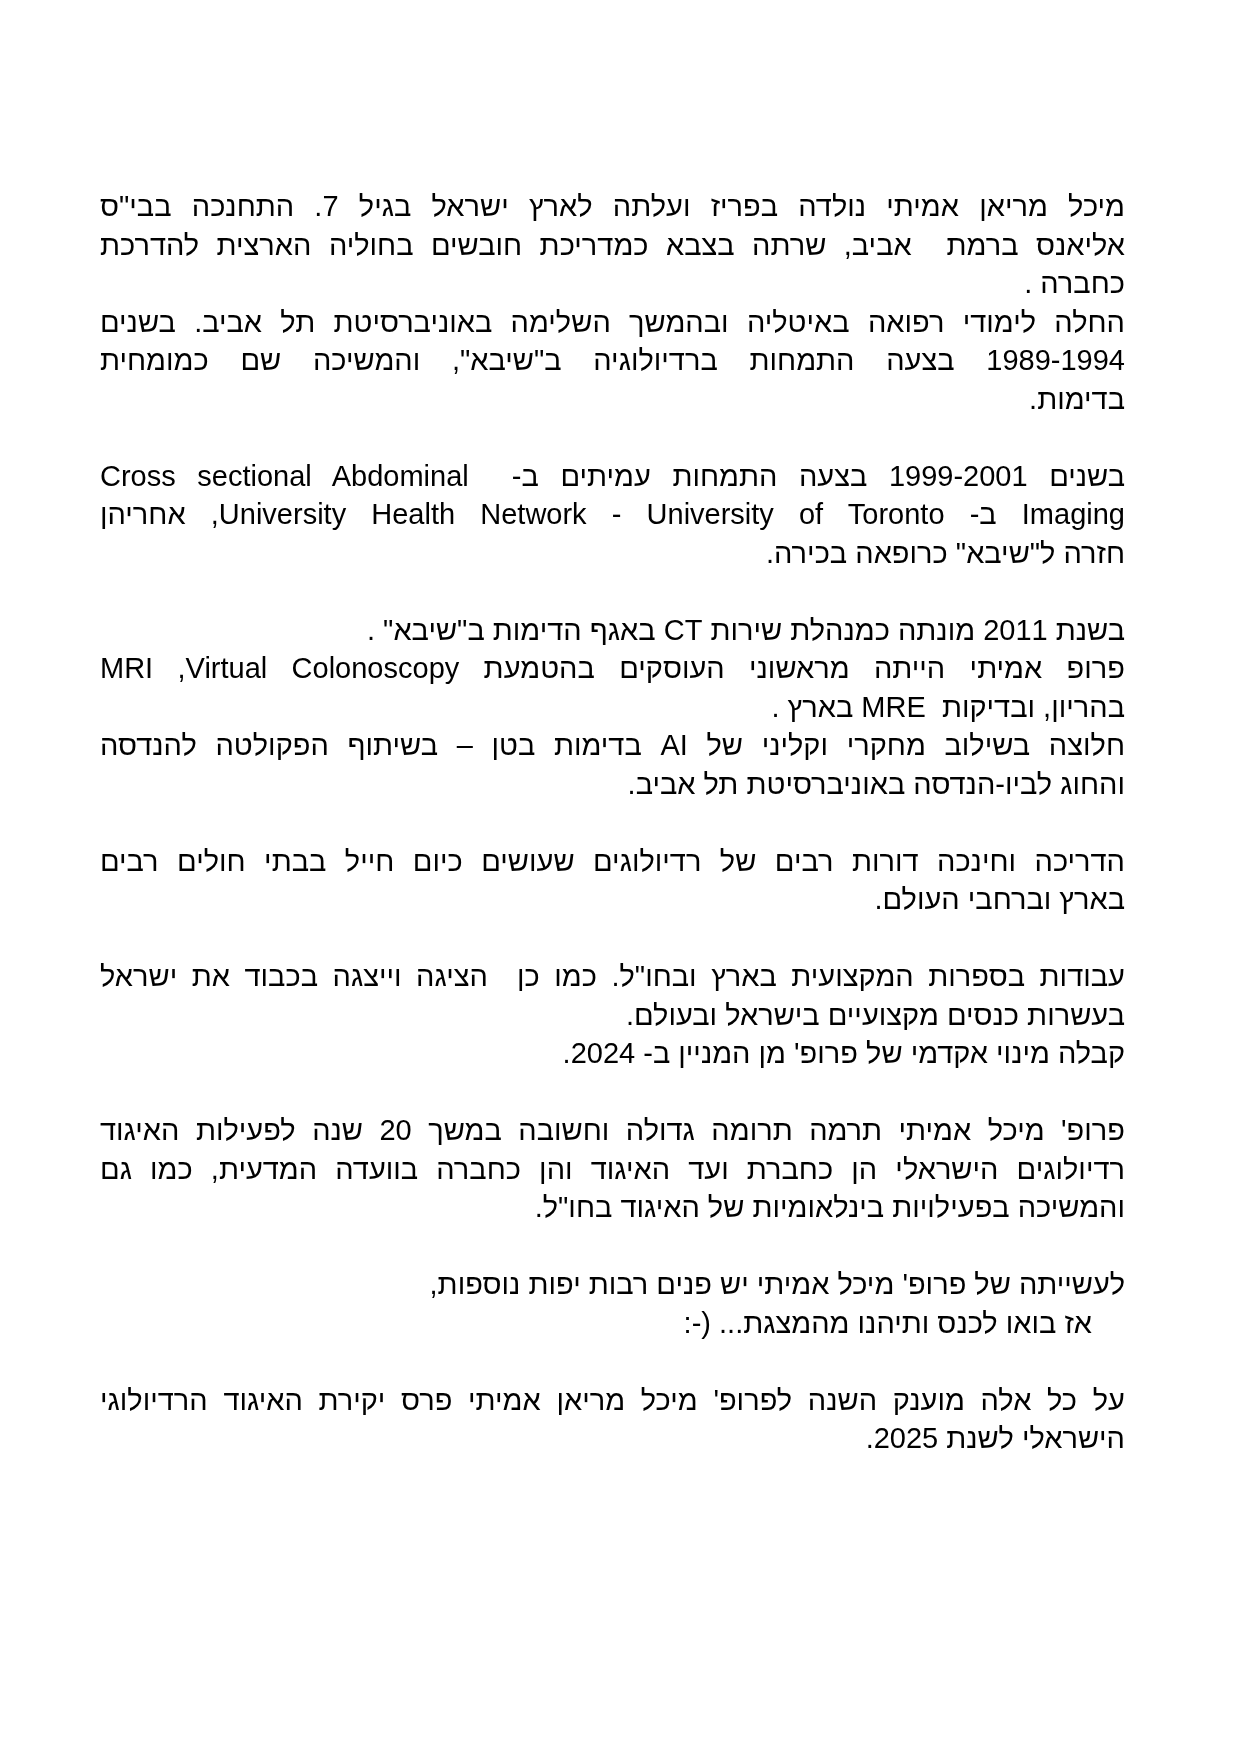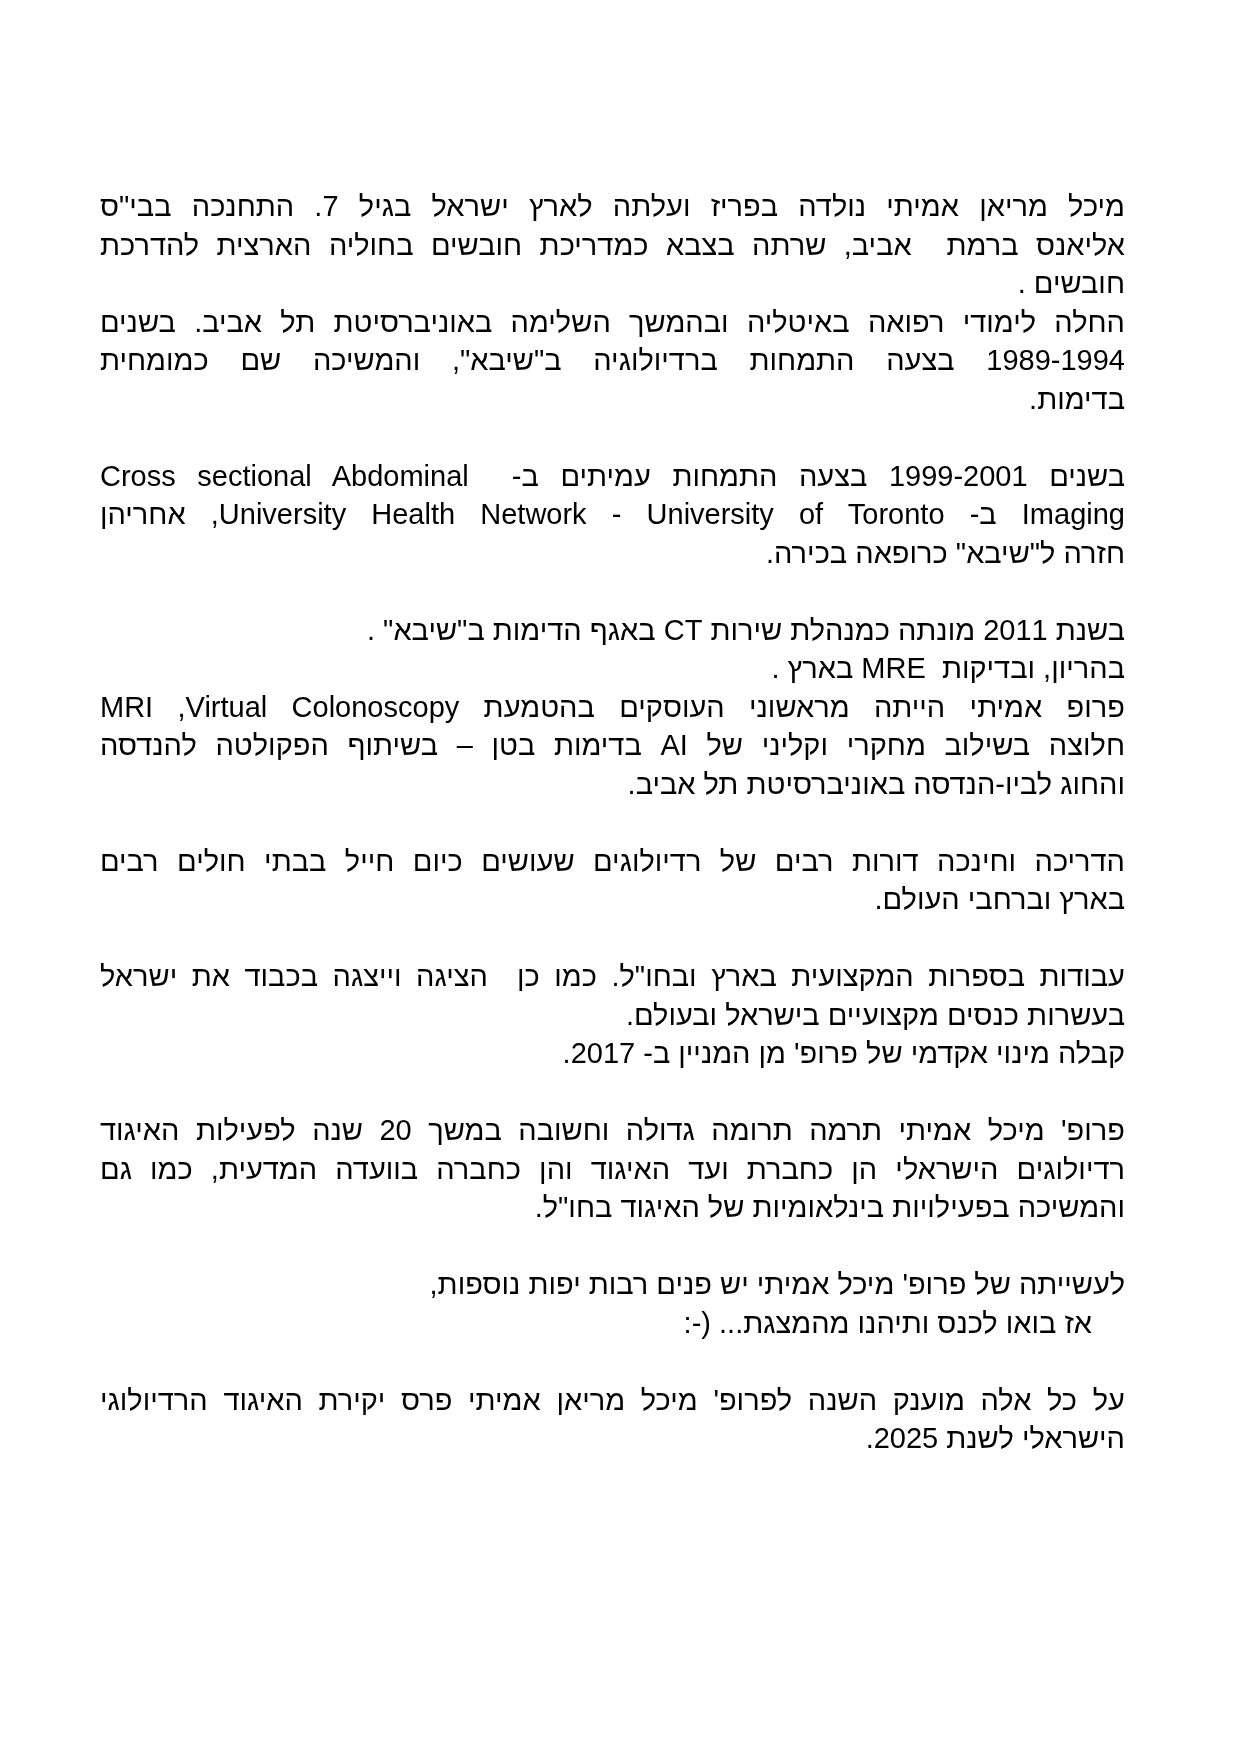--- a/index.html
+++ b/index.html
@@ -27,49 +27,49 @@
   .indent { margin-right:33px; }
 </style>
 </head>
 <body style="background: rgb(255, 255, 255);">
 
 <main class="page" dir="rtl" lang="he" style="color: rgb(0, 0, 0);">
 
   <p class="para">
     <span class="ln fill" style="display:block">מיכל מריאן אמיתי נולדה בפריז ועלתה לארץ ישראל בגיל 7. התחנכה בבי"ס</span>
     <span class="ln fill" style="display:block">אליאנס ברמת  אביב, שרתה בצבא כמדריכת חובשים בחוליה הארצית להדרכת</span>
-    <span class="ln" style="display:block">חובשים .</span>
+    <span class="ln" style="display:block">כחברה .</span>
     <span class="ln fill" style="display:block">החלה לימודי רפואה באיטליה ובהמשך השלימה באוניברסיטת תל אביב. בשנים</span>
     <span class="ln fill" style="display:block">1989-1994 בצעה התמחות ברדיולוגיה ב"שיבא", והמשיכה שם כמומחית</span>
     <span class="ln" style="display:block">בדימות.</span>
   </p>
 
   <p class="para">
     <span class="ln fill" style="display:block">בשנים 1999-2001 בצעה התמחות עמיתים ב-  Cross sectional Abdominal</span>
     <span class="ln fill" style="display:block">Imaging ב- University Health Network - University of Toronto, אחריהן</span>
     <span class="ln" style="display:block">חזרה ל"שיבא" כרופאה בכירה.</span>
   </p>
 
   <p class="para">
     <span class="ln" style="display:block">בשנת 2011 מונתה כמנהלת שירות CT באגף הדימות ב"שיבא" .</span>
+    <span class="ln fill" style="display:block">פרופ אמיתי הייתה מראשוני העוסקים בהטמעת Virtual Colonoscopy‏, MRI</span>
     <span class="ln" style="display:block">בהריון, ובדיקות  MRE בארץ .</span>
-    <span class="ln fill" style="display:block">פרופ אמיתי הייתה מראשוני העוסקים בהטמעת Virtual Colonoscopy‏, MRI</span>
     <span class="ln fill" style="display:block">חלוצה בשילוב מחקרי וקליני של AI בדימות בטן – בשיתוף הפקולטה להנדסה</span>
     <span class="ln" style="display:block">והחוג לביו-הנדסה באוניברסיטת תל אביב.</span>
   </p>
 
   <p class="para">
     <span class="ln fill" style="display:block">הדריכה וחינכה דורות רבים של רדיולוגים שעושים כיום חייל בבתי חולים רבים</span>
     <span class="ln" style="display:block">בארץ וברחבי העולם.</span>
   </p>
 
   <p class="para">
     <span class="ln fill" style="display:block">עבודות בספרות המקצועית בארץ ובחו"ל. כמו כן  הציגה וייצגה בכבוד את ישראל</span>
     <span class="ln" style="display:block">בעשרות כנסים מקצועיים בישראל ובעולם.</span>
-    <span class="ln" style="display:block">קבלה מינוי אקדמי של פרופ' מן המניין ב- 2017.</span>
+    <span class="ln" style="display:block">קבלה מינוי אקדמי של פרופ' מן המניין ב- 2024.</span>
   </p>
 
   <p class="para">
     <span class="ln fill" style="display:block">פרופ' מיכל אמיתי תרמה תרומה גדולה וחשובה במשך 20 שנה לפעילות האיגוד</span>
     <span class="ln fill" style="display:block">רדיולוגים הישראלי הן כחברת ועד האיגוד והן כחברה בוועדה המדעית, כמו גם</span>
     <span class="ln" style="display:block">והמשיכה בפעילויות בינלאומיות של האיגוד בחו"ל.</span>
   </p>
 
   <p class="para">
     <span class="ln" style="display:block">לעשייתה של פרופ' מיכל אמיתי יש פנים רבות יפות נוספות,</span>

